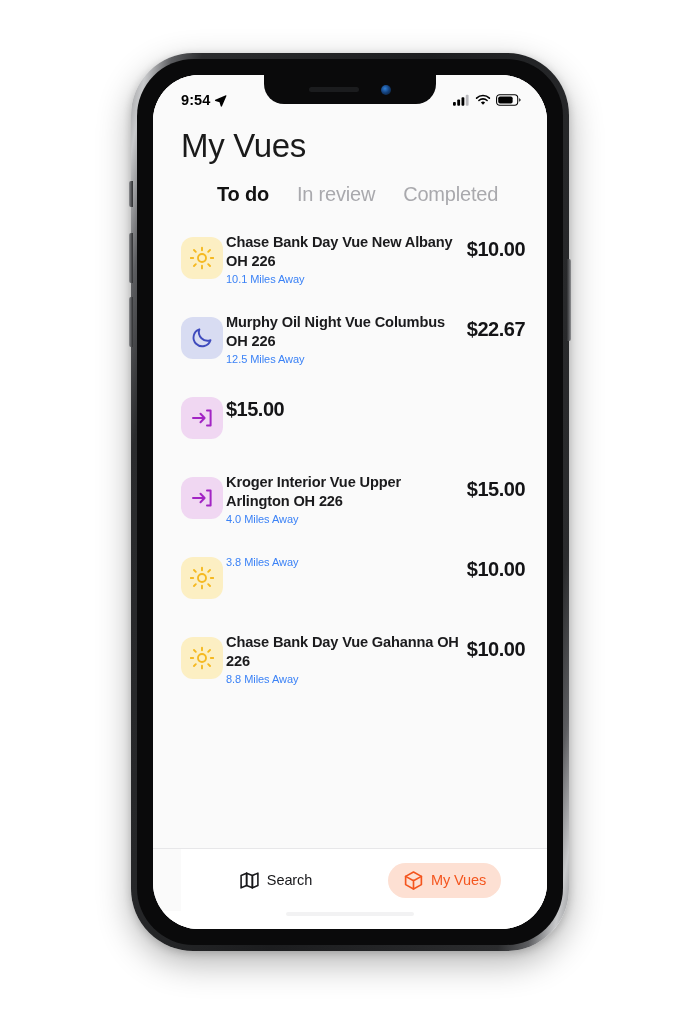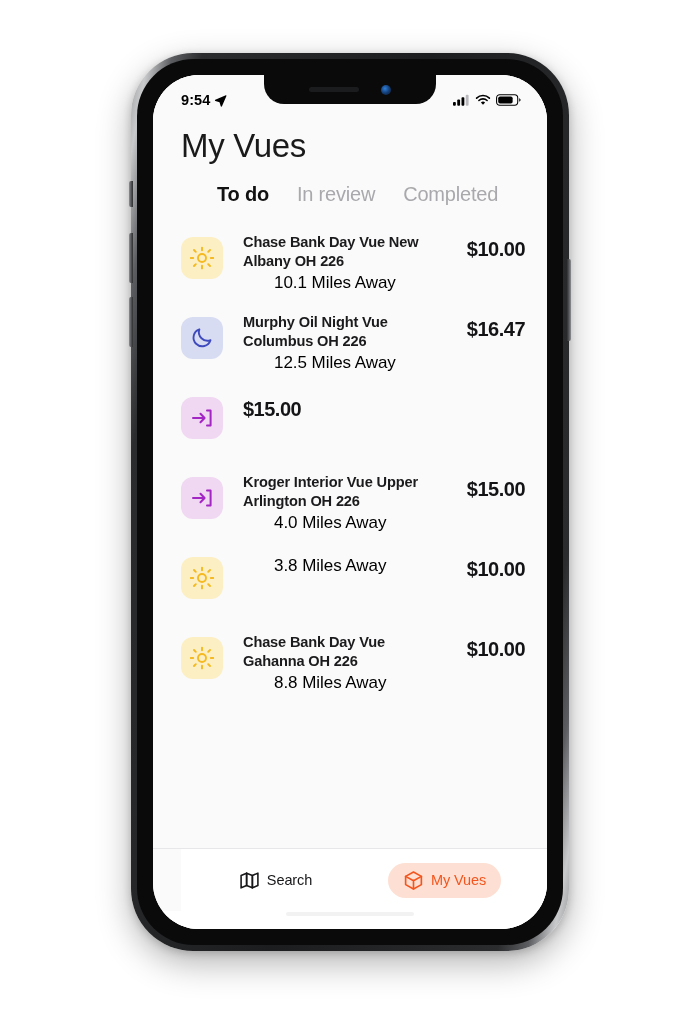--- a/index.html
+++ b/index.html
@@ -95,42 +95,42 @@
   }
   .tab-item { font-size:20px; letter-spacing:-.2px; white-space:nowrap; }
   .tab-item.active   { color:#111; font-weight:700;margin-left:36px; }
   .tab-item.inactive { color:#a9a9ad; font-weight:400; }
 
   
   #vue-list { padding:14px 0 0 0; }
   .vue-row {
     display:flex; align-items:flex-start;
     padding:8px 22px 8px 28px;
-    gap:20px;
+    gap:3px;
     min-height:80px;
   }
   .vue-icon {
     flex:0 0 auto;
     width:42px; height:42px;
     border-radius:12px;
     display:flex; align-items:center; justify-content:center;
     margin-top:7px;
   }
   .vue-icon.sun   { background:#fcefc3; }
   .vue-icon.moon  { background:#d8dcf2; }
   .vue-icon.enter { background:#f0d7f2; }
 
   .vue-text { flex:1 1 auto; min-width:0; padding-top:3px; }
   .vue-title {
     font-size:14.6px; font-weight:700; color:#1b1b1d;
     line-height:1.28; letter-spacing:-.15px;
   }
   .vue-distance {
-    font-size:17px; font-weight:400; color:#000000;
-    margin-top:3px; letter-spacing:-.05px;margin-left:31px;
+    font-size:11px; font-weight:400; color:#3b82f6;
+    margin-top:3px; letter-spacing:-.05px;
   }
   .vue-price {
     flex:0 0 auto;
     font-size:20px; font-weight:700; color:#141416;
     letter-spacing:-.5px;
     padding-top:8px; white-space:nowrap;text-align:right;
   }
 
   
   #tab-bar-sep { height:1px; background:#e7e7e9; flex:0 0 auto; }
@@ -229,21 +229,21 @@
             <div class="vue-row">
               <div class="vue-icon moon">
                 <svg width="24" height="24" viewBox="0 0 24 24" fill="none" stroke="#3f4bbd" stroke-width="1.9" stroke-linecap="round" stroke-linejoin="round">
                   <path d="M20.5 14.2A8.6 8.6 0 0 1 9.4 3.3a8.7 8.7 0 1 0 11.1 10.9z"></path>
                 </svg>
               </div>
               <div class="vue-text">
                 <div class="vue-title">Murphy Oil Night Vue Columbus OH 226</div>
                 <div class="vue-distance">12.5 Miles Away</div>
               </div>
-              <div class="vue-price">$16.47</div>
+              <div class="vue-price">$22.67</div>
             </div>
 
             <div class="vue-row">
               <div class="vue-icon enter">
                 <svg width="24" height="24" viewBox="0 0 24 24" fill="none" stroke="#a225c4" stroke-width="2" stroke-linecap="round" stroke-linejoin="round">
                   <path d="M3 12h11M10.5 7.8 14.6 12l-4.1 4.2"></path>
                   <path d="M17 4.5h3.6v15H17"></path>
                 </svg>
               </div>
               <div class="vue-price">$15.00</div>

